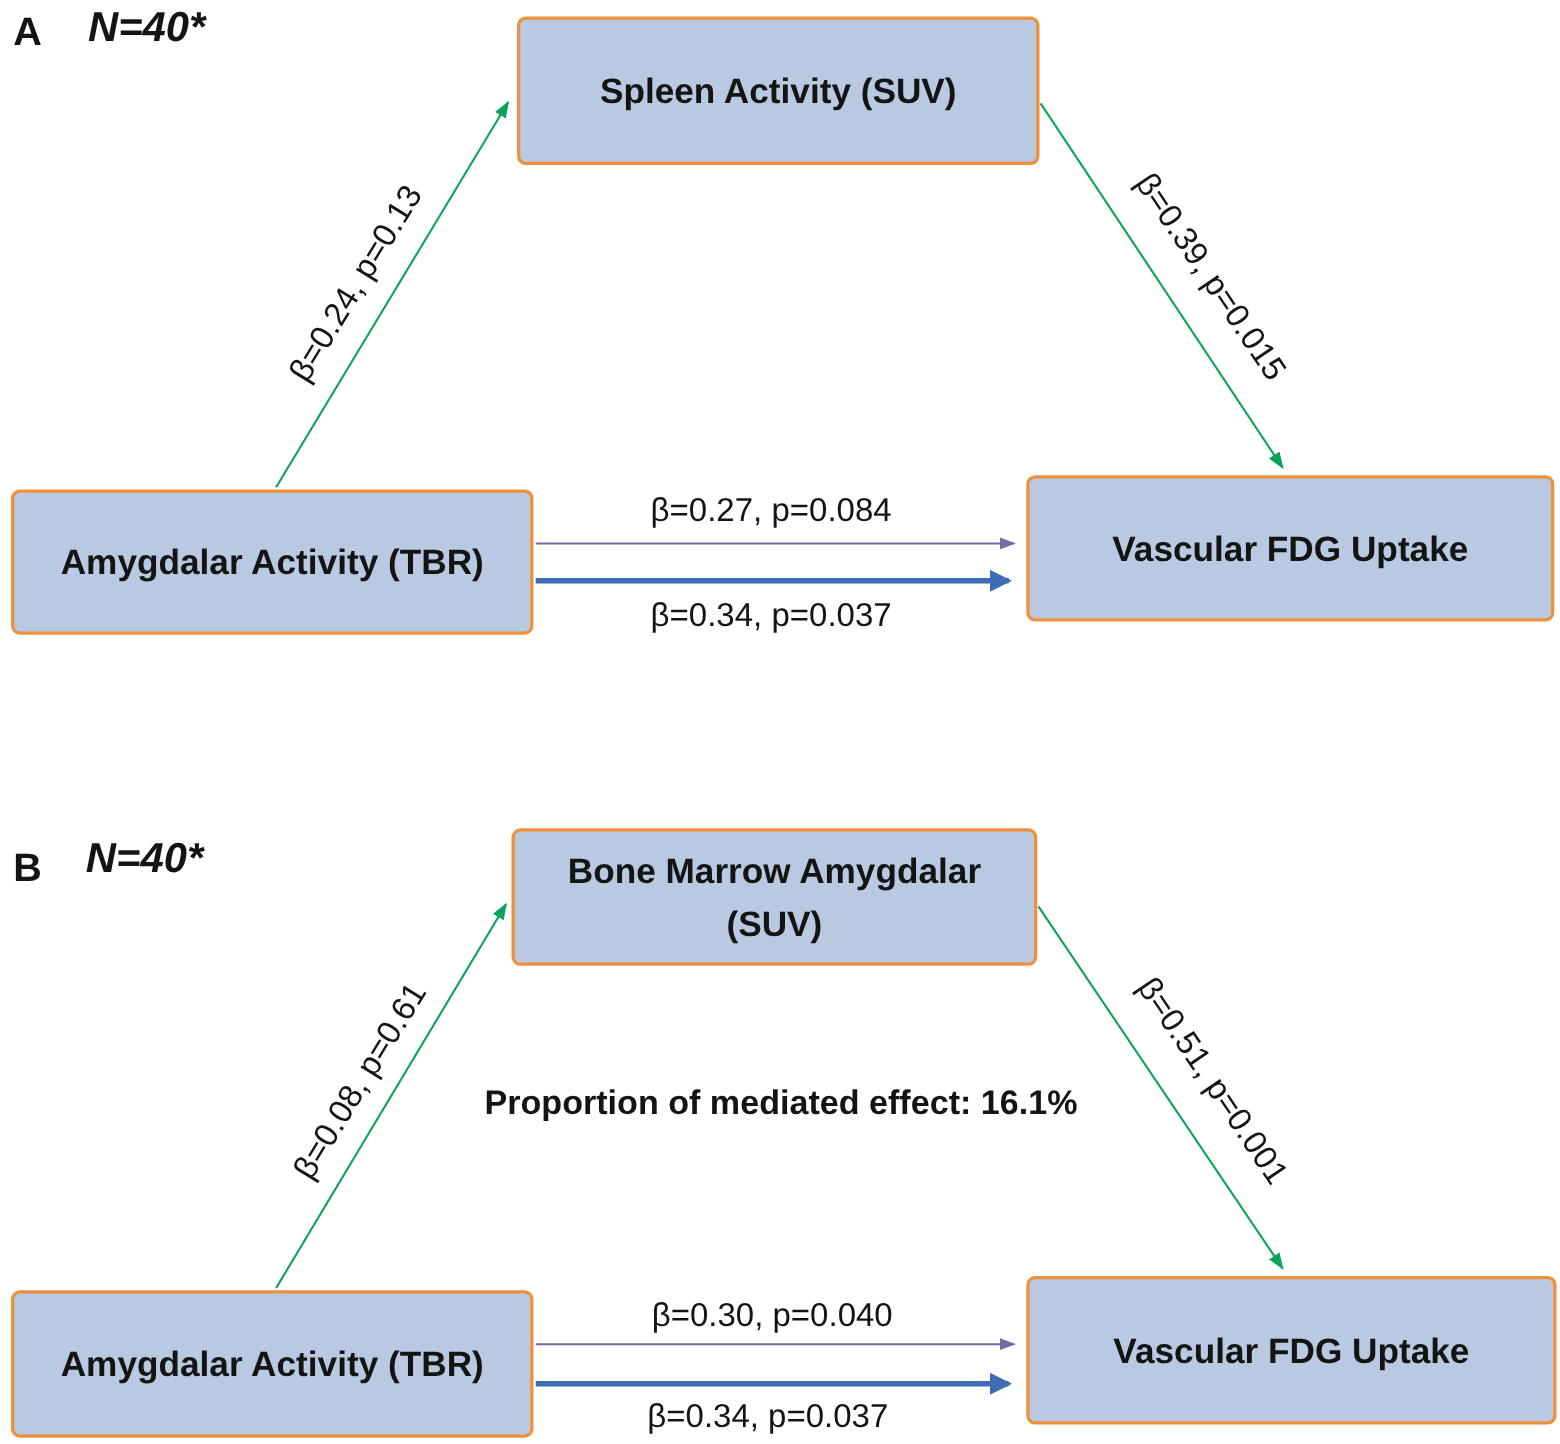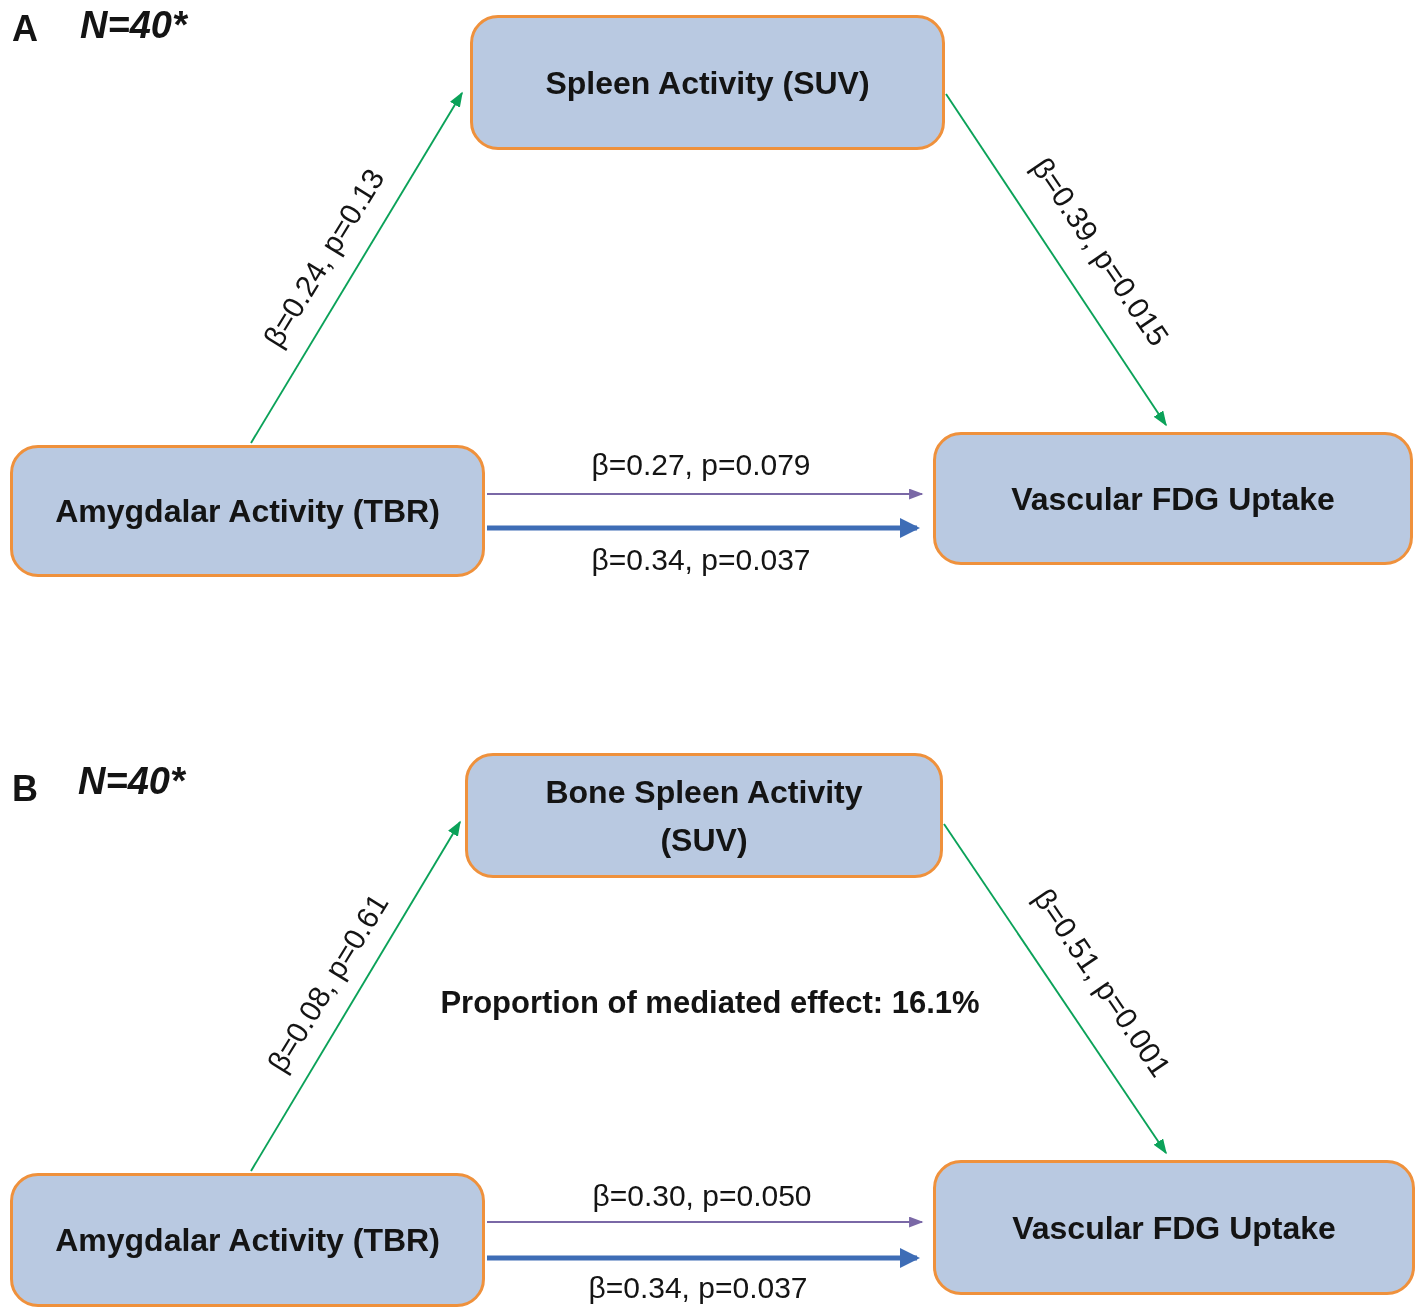--- a/index.html
+++ b/index.html
@@ -10,21 +10,21 @@
     background:#ffffff;
     font-family:"Liberation Sans", sans-serif;
     color:#141414;
     overflow:hidden;
   }
   .arrows{position:absolute;left:0;top:0;width:1418px;height:1313px;}
   .box{
     position:absolute;
     background:#b9c9e1;
     border:3px solid #ef913c;
-    border-radius:28px;
+    border-radius:8px;
     display:flex;
     align-items:center;
     justify-content:center;
     text-align:center;
     font-weight:bold;
     font-size:32px;
     line-height:1.5;
     box-sizing:border-box;
   }
   .box .inner{max-width:92%;}
@@ -96,38 +96,38 @@
     <span class="inner">Amygdalar Activity (TBR)</span>
   </div>
 
   <div class="box" style="left:933px;top:432px;width:480px;height:133px;">
     <span class="inner">Vascular FDG Uptake</span>
   </div>
 
 
   <div class="edge-label rot-left" style="left:324px;top:258px;">β=0.24, p=0.13</div>
   <div class="edge-label rot-right" style="left:1100px;top:252px;">β=0.39, p=0.015</div>
-  <div class="edge-label horiz" style="left:701px;top:465px;">β=0.27, p=0.079</div>
+  <div class="edge-label horiz" style="left:701px;top:465px;">β=0.27, p=0.084</div>
   <div class="edge-label horiz" style="left:701px;top:560px;">β=0.34, p=0.037</div>
 
   <div class="panel-letter" style="left:12px;top:768px;">B</div>
   <div class="n-label" style="left:78px;top:760px;">N=40*</div>
 
   <div class="box mediator-b" style="left:465px;top:753px;width:478px;height:125px;">
-    <span class="inner">Bone Spleen Activity (SUV)</span>
+    <span class="inner">Bone Marrow Amygdalar (SUV)</span>
   </div>
 
   <div class="box" style="left:10px;top:1173px;width:475px;height:134px;">
     <span class="inner">Amygdalar Activity (TBR)</span>
   </div>
 
   <div class="box" style="left:933px;top:1160px;width:482px;height:135px;">
     <span class="inner">Vascular FDG Uptake</span>
   </div>
 
   <div class="mediated-text" style="left:710px;top:1003px;">Proportion of mediated effect: 16.1%</div>
 
   <div class="edge-label rot-left" style="left:328px;top:983px;">β=0.08, p=0.61</div>
   <div class="edge-label rot-right" style="left:1102px;top:983px;">β=0.51, p=0.001</div>
-  <div class="edge-label horiz" style="left:702px;top:1196px;">β=0.30, p=0.050</div>
+  <div class="edge-label horiz" style="left:702px;top:1196px;">β=0.30, p=0.040</div>
   <div class="edge-label horiz" style="left:698px;top:1288px;">β=0.34, p=0.037</div>
 
 </div>
 
 </body></html>

